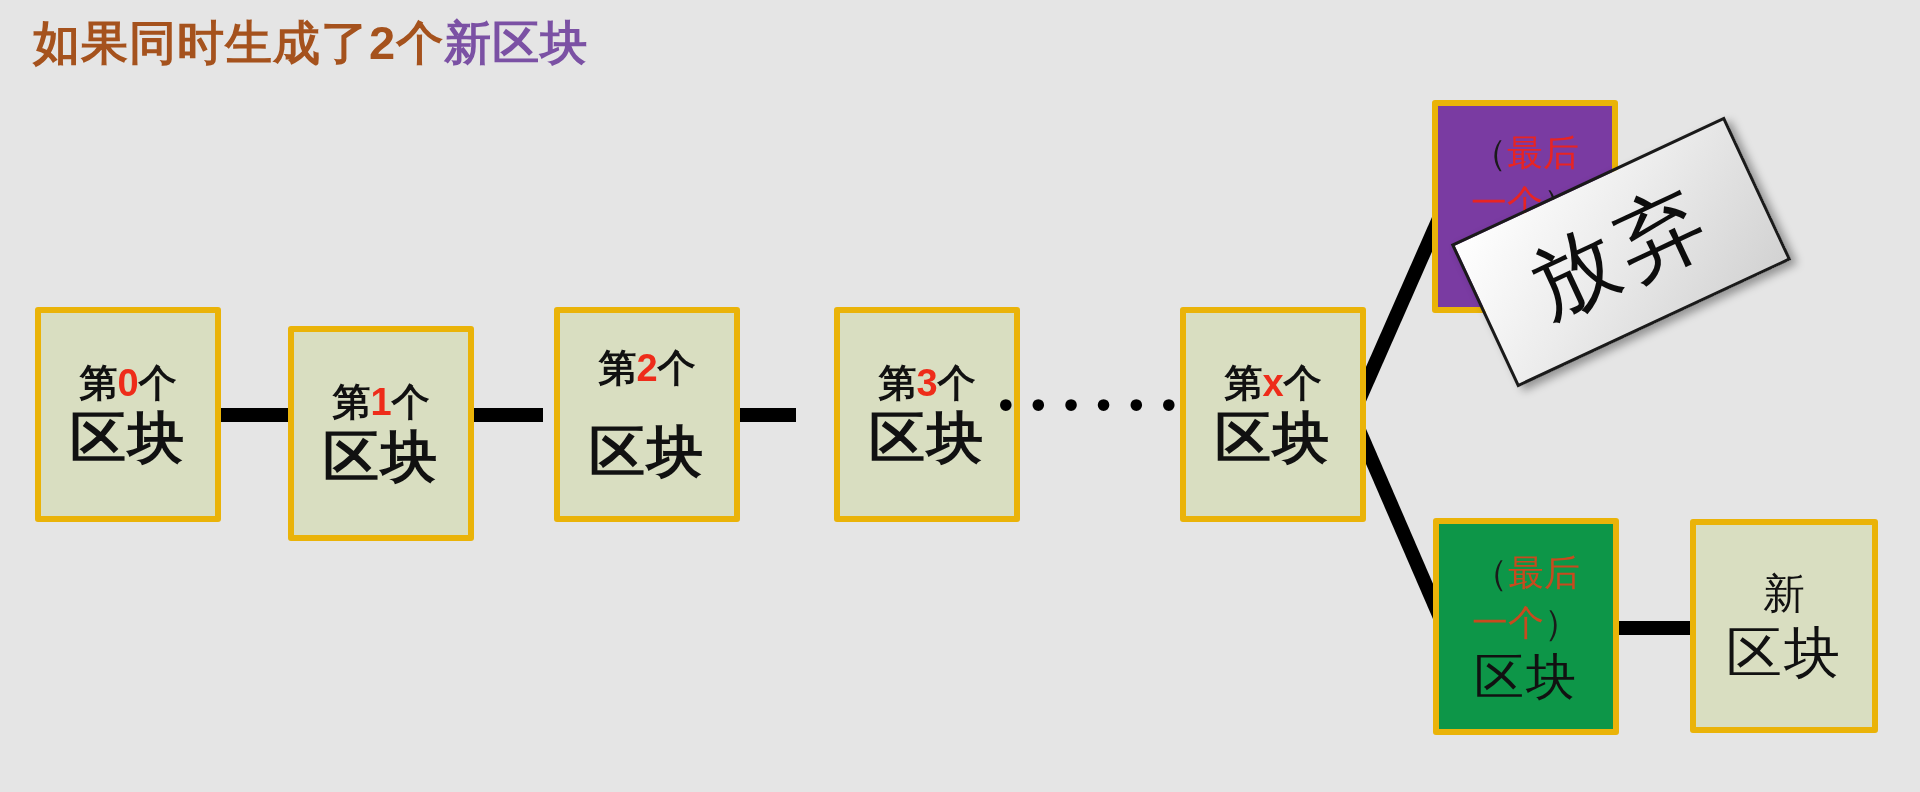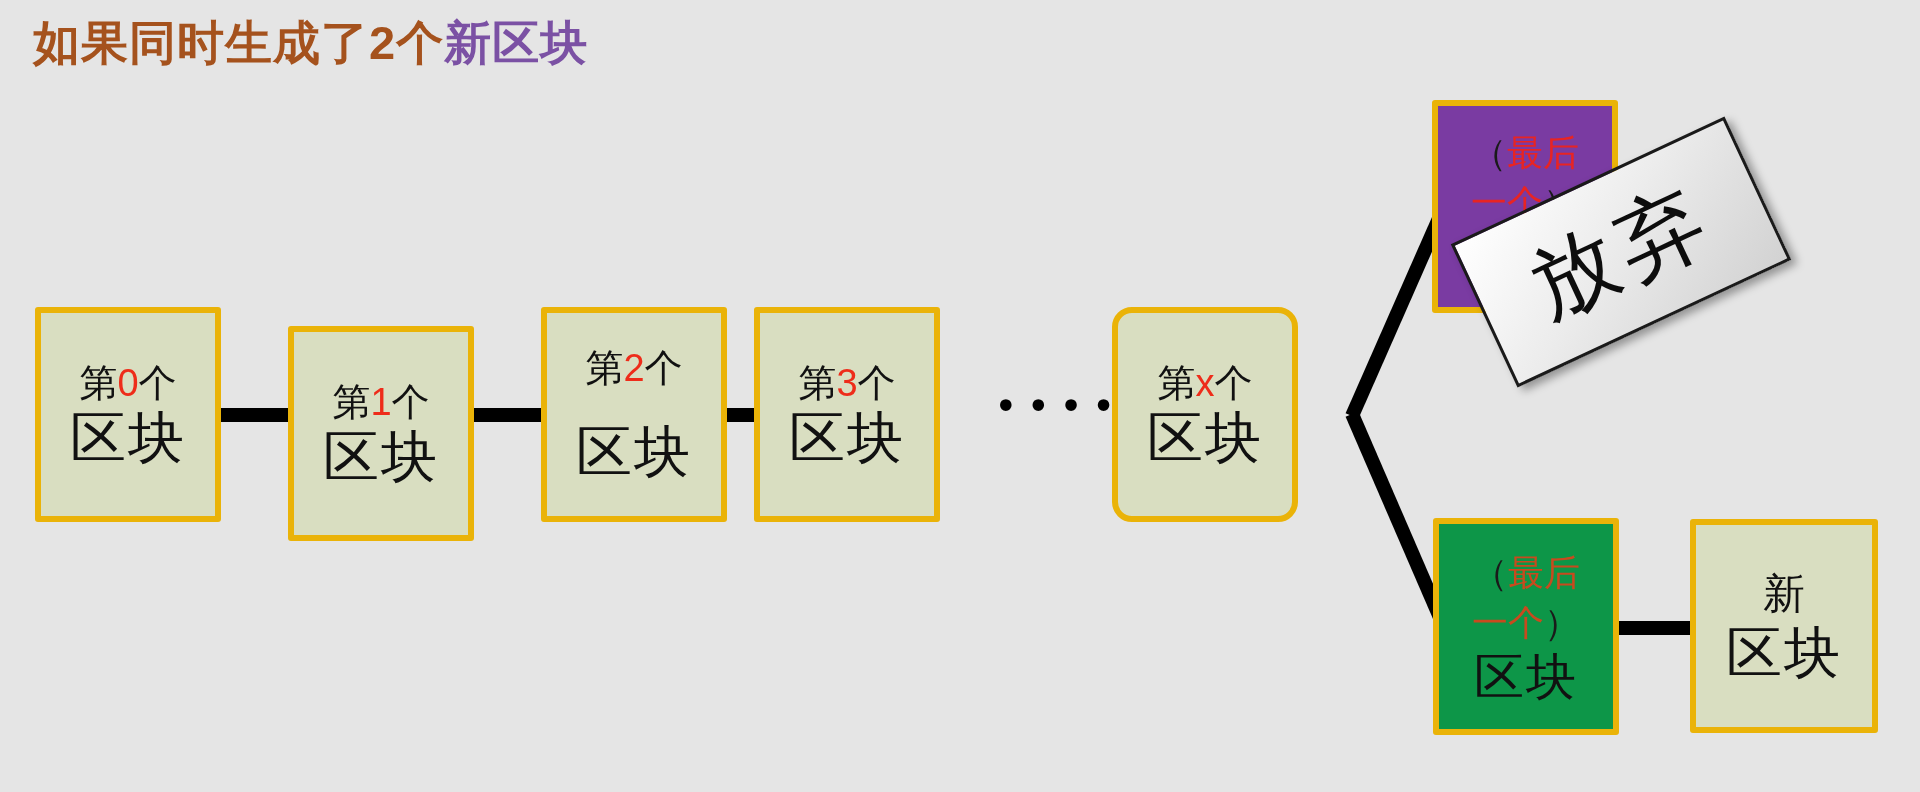--- a/index.html
+++ b/index.html
@@ -26,21 +26,21 @@
     background:#d9dec1;
     border:6px solid #eab308;
     border-radius:3px;
     display:flex;flex-direction:column;
     align-items:center;justify-content:center;
     text-align:center;color:#111;
   }
   .block .l1{font-size:38px;line-height:46px;color:#111;}
   .block .l2{font-size:56px;line-height:64px;color:#111;letter-spacing:2px;}
   .red{color:#ee2c1a;}
-  .chain-top{top:307px;}
+  .chain-top{top:307px;font-weight:bold;}
   
   .block .r1{font-size:36px;line-height:50px;white-space:nowrap;}
   .block .r2{font-size:50px;line-height:58px;letter-spacing:2px;}
   .purple{background:#7a3ba2;}
   .purple .r1 .paren{color:#1a1a1a;}
   .purple .r1 .hot{color:#e82423;}
   .purple .r2{color:#111;}
   .greenb{background:#0d9648;}
   .greenb .r1 .paren{color:#1a1a1a;}
   .greenb .r1 .hot{color:#c84a1e;}
@@ -92,32 +92,32 @@
   <div class="conn" style="left:1616px;top:621px;width:76px;"></div>
 
   <div class="block chain-top" style="left:35px;">
     <div class="l1"><span>第</span><span class="red">0</span><span>个</span></div>
     <div class="l2">区块</div>
   </div>
   <div class="block chain-top" style="left:288px;margin-top:19px;">
     <div class="l1"><span>第</span><span class="red">1</span><span>个</span></div>
     <div class="l2">区块</div>
   </div>
-  <div class="block chain-top" style="left:541px;gap:29px;">
+  <div class="block chain-top" style="left:554px;gap:29px;">
     <div class="l1"><span>第</span><span class="red">2</span><span>个</span></div>
     <div class="l2">区块</div>
   </div>
-  <div class="block chain-top" style="left:754px;text-align:right;">
+  <div class="block chain-top" style="left:834px;text-align:right;">
     <div class="l1"><span>第</span><span class="red">3</span><span>个</span></div>
     <div class="l2">区块</div>
   </div>
 
   <div class="dots">••••••</div>
 
-  <div class="block chain-top" style="left:1112px;border-radius:20px;">
+  <div class="block chain-top" style="left:1180px;">
     <div class="l1"><span>第</span><span class="red">x</span><span>个</span></div>
     <div class="l2">区块</div>
   </div>
 
   <div class="block purple" style="left:1432px;top:100px;height:213px;">
     <div class="r1"><span class="paren">（</span><span class="hot">最后</span></div>
     <div class="r1"><span class="hot">一个</span><span class="paren">）</span></div>
     <div class="r2">区块</div>
   </div>
 

